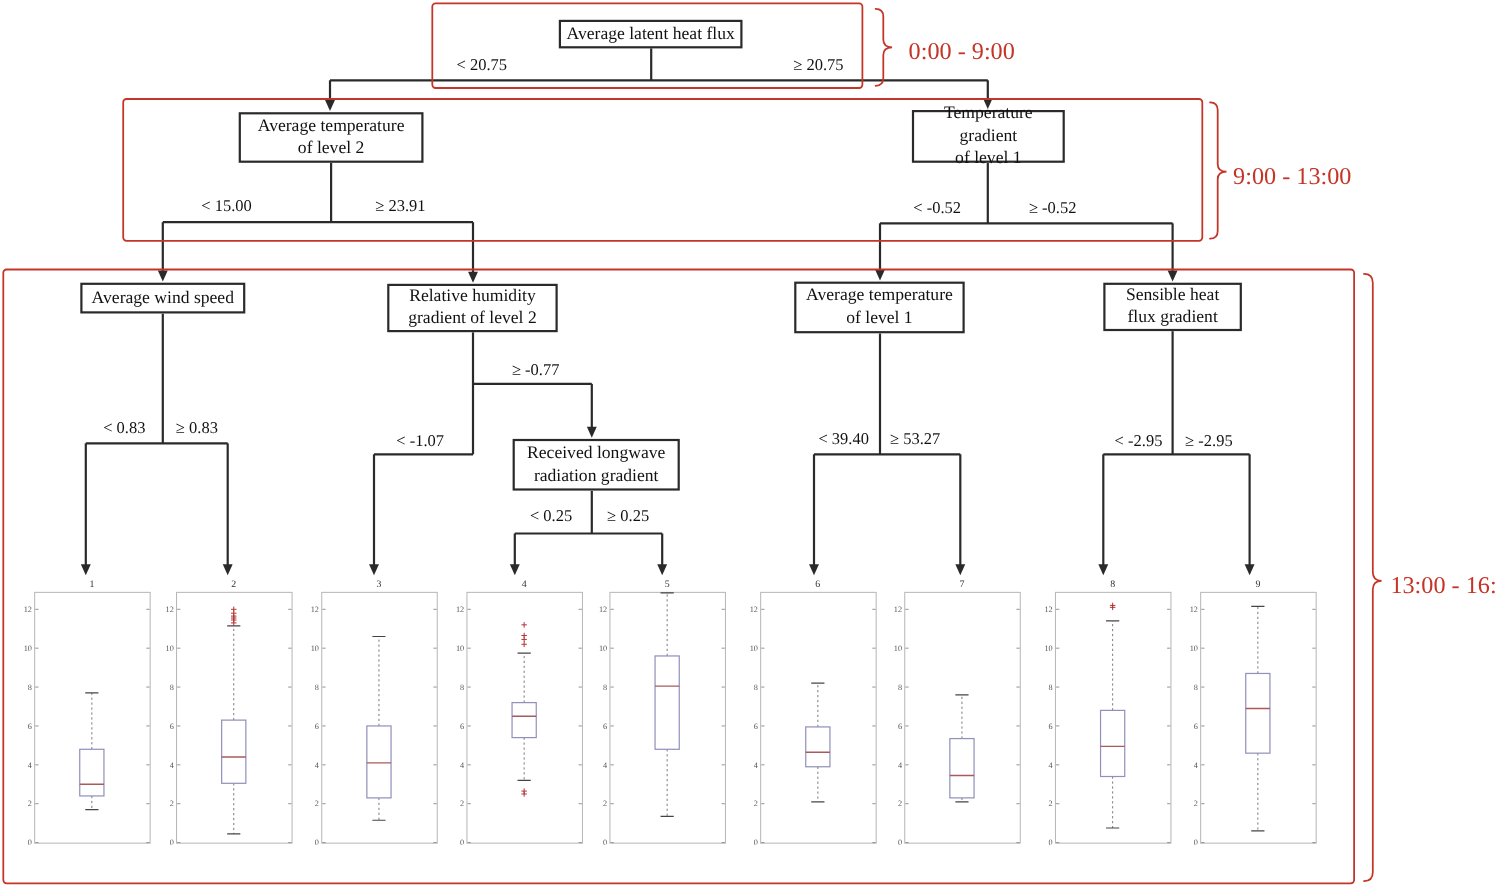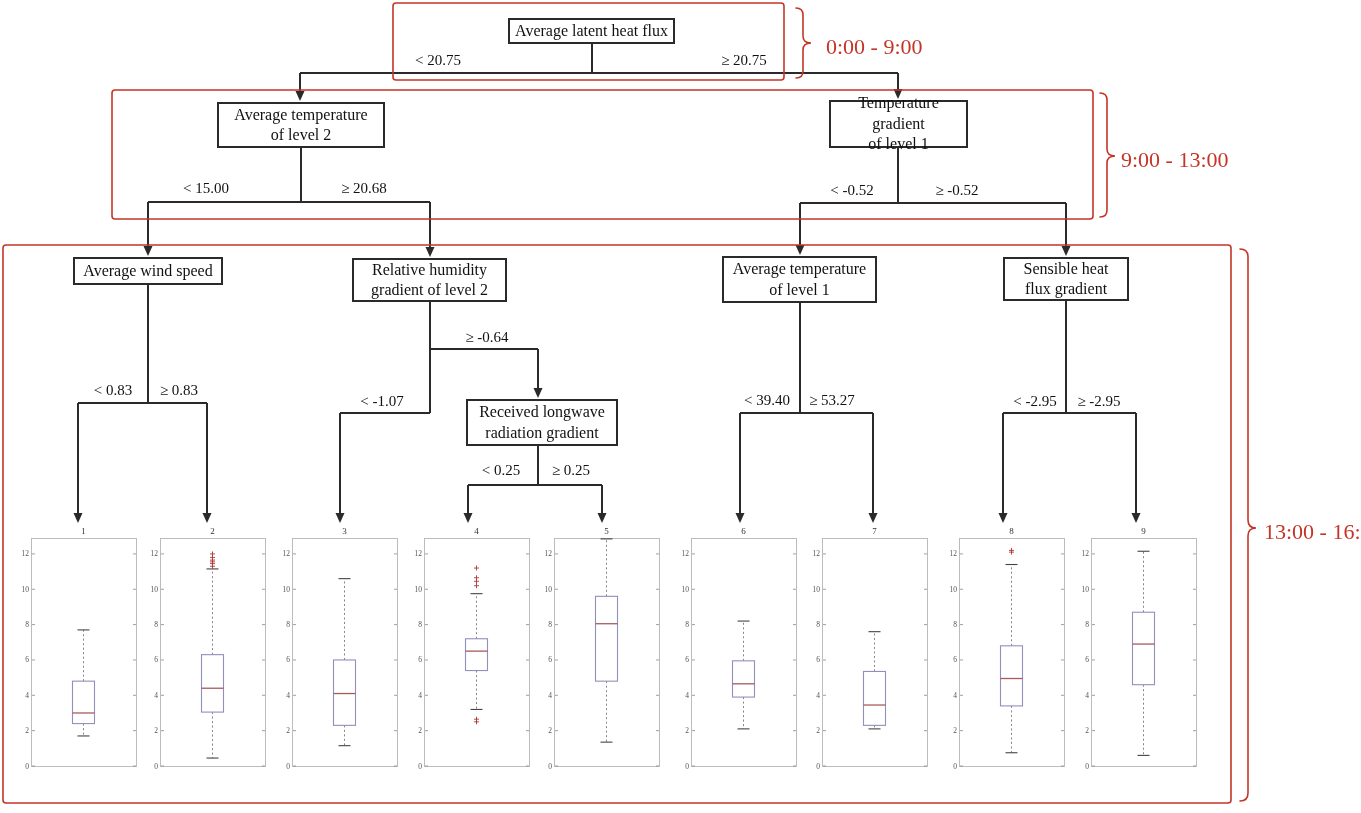--- a/index.html
+++ b/index.html
@@ -105,27 +105,27 @@
   <div class="node" style="left:722px;top:256px;width:155px;height:47px;">Average temperature
 of level 1</div>
   <div class="node" style="left:1003px;top:257px;width:126px;height:44px;">Sensible heat
 flux gradient</div>
   <div class="node" style="left:466px;top:399px;width:152px;height:47px;">Received longwave
 radiation gradient</div>
 
   <span class="branch" style="left:438px;top:52px;">&lt; 20.75</span>
   <span class="branch" style="left:744px;top:52px;">≥ 20.75</span>
   <span class="branch" style="left:206px;top:180px;">&lt; 15.00</span>
-  <span class="branch" style="left:364px;top:180px;">≥ 20.68</span>
+  <span class="branch" style="left:364px;top:180px;">≥ 23.91</span>
   <span class="branch" style="left:852px;top:182px;">&lt; -0.52</span>
   <span class="branch" style="left:957px;top:182px;">≥ -0.52</span>
   <span class="branch" style="left:113px;top:382px;">&lt; 0.83</span>
   <span class="branch" style="left:179px;top:382px;">≥ 0.83</span>
   <span class="branch" style="left:382px;top:393px;">&lt; -1.07</span>
-  <span class="branch" style="left:487px;top:329px;">≥ -0.64</span>
+  <span class="branch" style="left:487px;top:329px;">≥ -0.77</span>
   <span class="branch" style="left:501px;top:462px;">&lt; 0.25</span>
   <span class="branch" style="left:571px;top:462px;">≥ 0.25</span>
   <span class="branch" style="left:767px;top:392px;">&lt; 39.40</span>
   <span class="branch" style="left:832px;top:392px;">≥ 53.27</span>
   <span class="branch" style="left:1035px;top:393px;">&lt; -2.95</span>
   <span class="branch" style="left:1099px;top:393px;">≥ -2.95</span>
 
   <span class="timelabel" style="left:826px;top:34px;">0:00 - 9:00</span>
   <span class="timelabel" style="left:1121px;top:147px;">9:00 - 13:00</span>
   <span class="timelabel" style="left:1264px;top:519px;">13:00 - 16:00</span>

